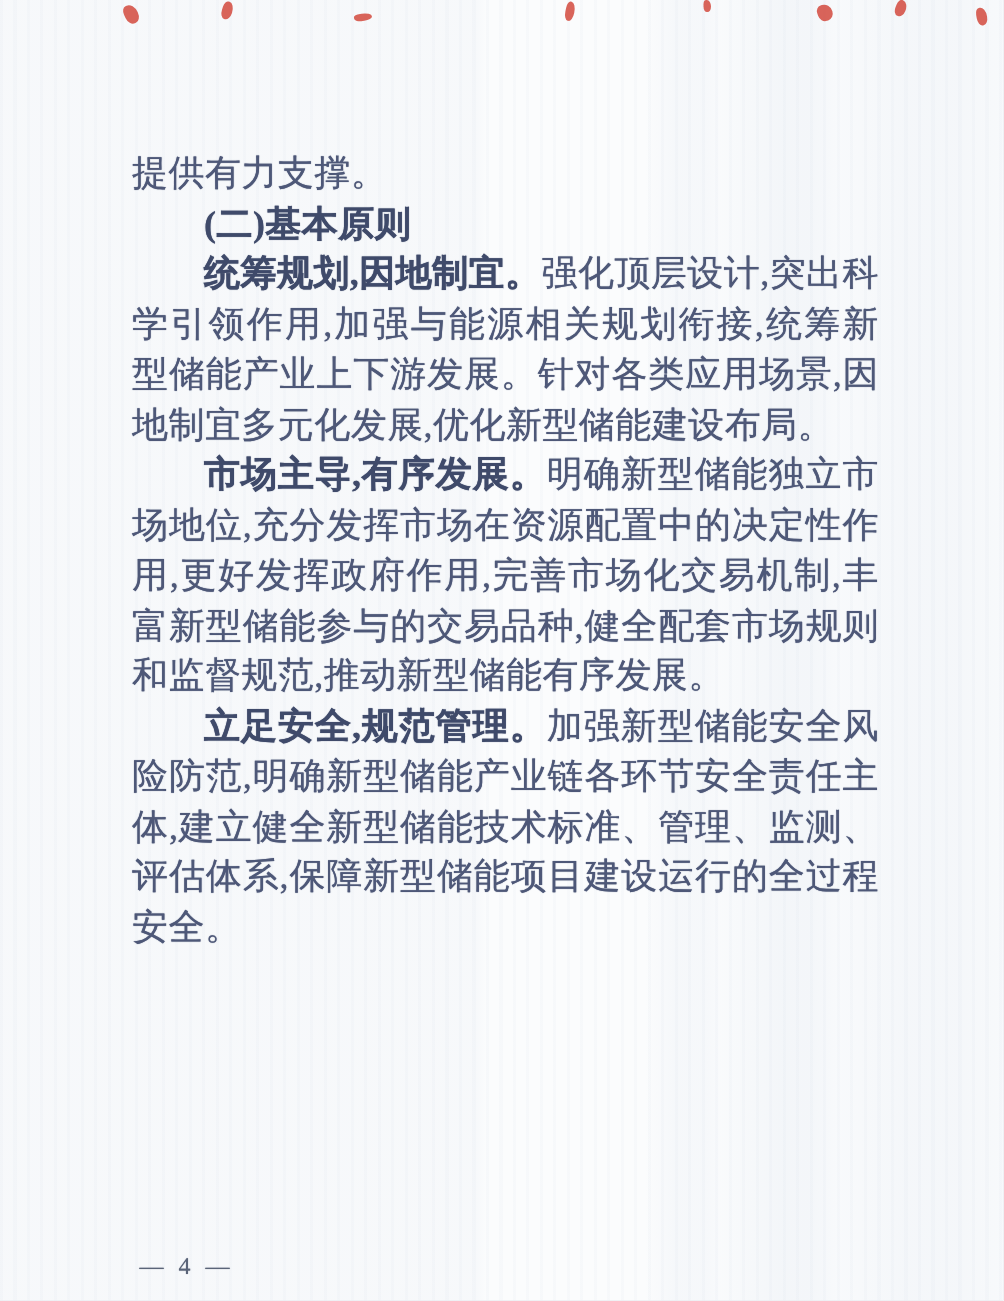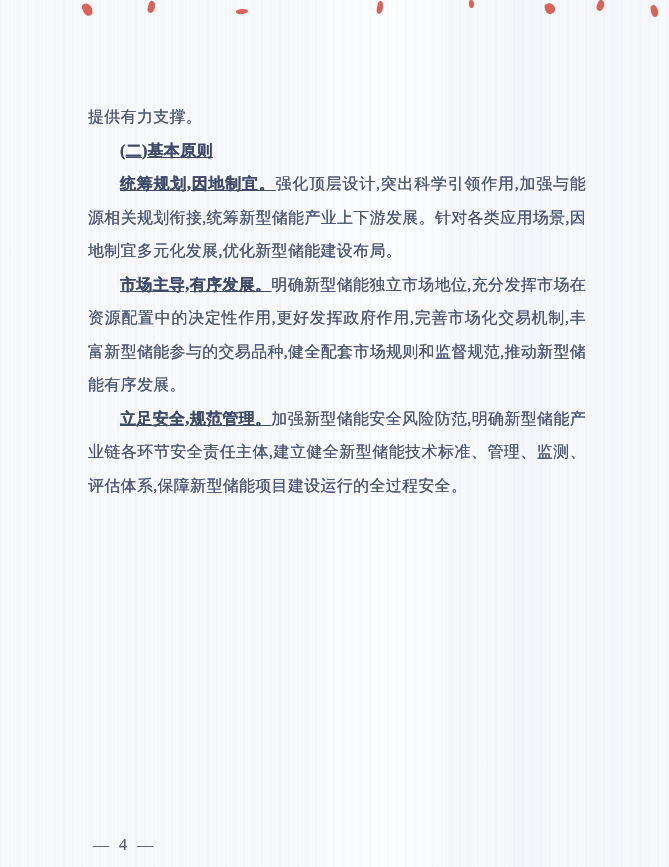--- a/index.html
+++ b/index.html
@@ -15,35 +15,34 @@
       repeating-linear-gradient(90deg, rgba(190,202,220,0.07) 0px, rgba(190,202,220,0.07) 2px, rgba(255,255,255,0) 2px, rgba(255,255,255,0) 9px),
       linear-gradient(90deg, rgba(210,218,230,0.10) 318px, rgba(255,255,255,0) 324px);
     font-family: "Liberation Serif", "DejaVu Serif", serif;
   }
   .doc-body {
     position: absolute;
     left: 88px;
     top: 100px;
     width: 498px;
     color: var(--ink, #4e5878);
-    font-size: 16px;
+    font-size: 24px;
     line-height: 33.5px;
     letter-spacing: 0.3px;
     text-align: justify;
     text-justify: inter-ideograph;
   }
   .doc-body p {
     margin: 0;
     text-shadow: 0 0 0.6px currentColor;
   }
   .doc-body p.indent { text-indent: 2em; }
   .doc-body .lead, .doc-body .heading-text {
     font-weight: 700;
     color: var(--ink-bold, #3f4a6a);
-    text-decoration: underline;
   }
   .footer {
     position: absolute;
     left: 93px;
     top: 836px;
     font-size: 16px;
     letter-spacing: 3px;
     color: #5a6478;
     text-shadow: 0 0 0.6px currentColor;
     font-family: "Liberation Serif", "DejaVu Serif", serif;

